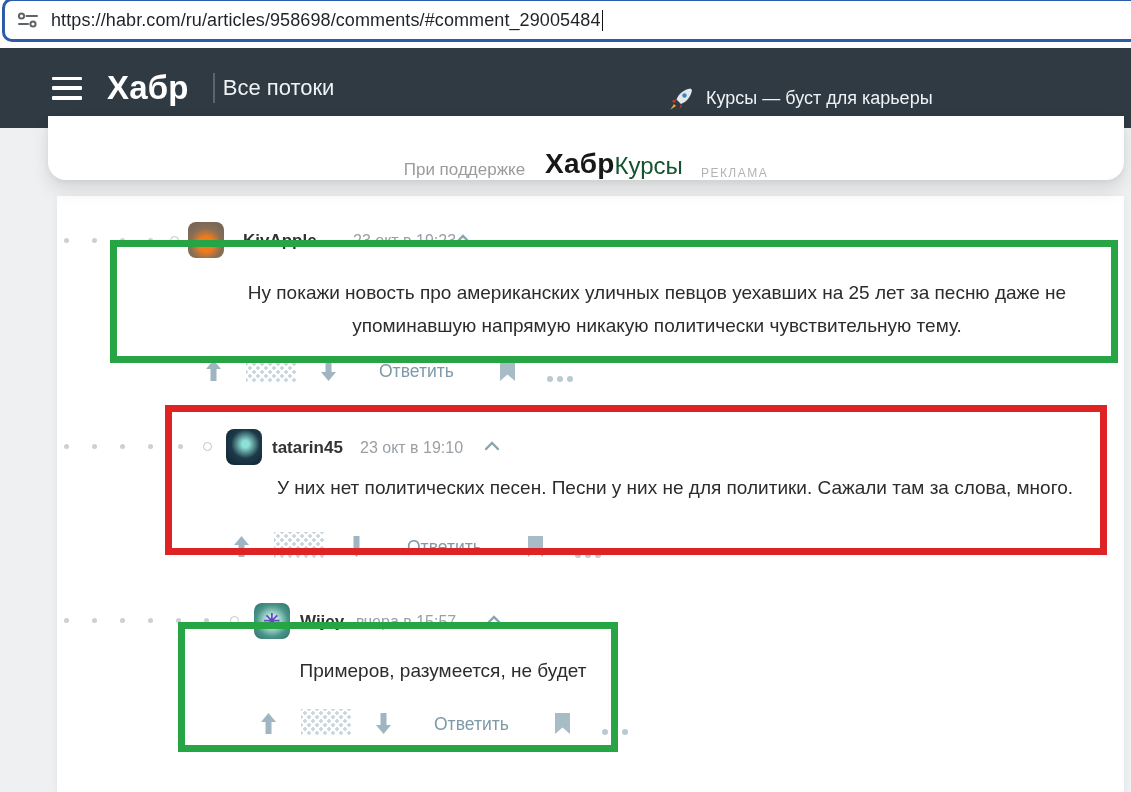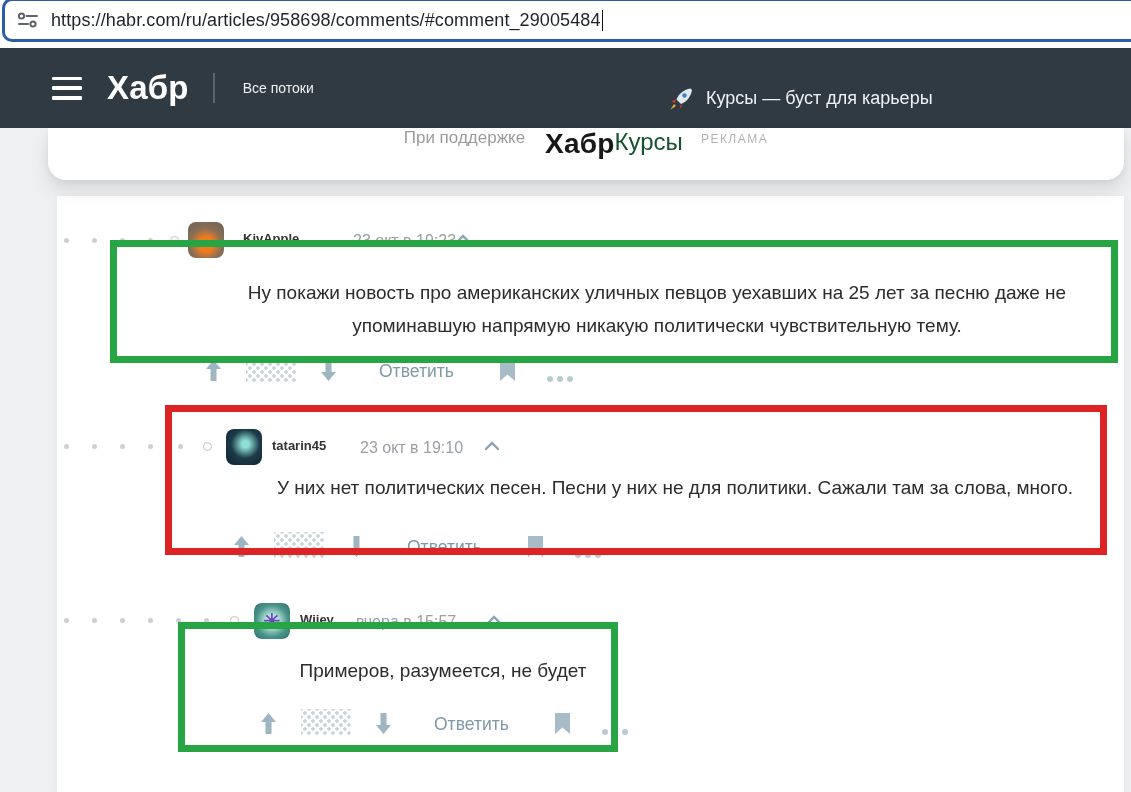--- a/index.html
+++ b/index.html
@@ -18,54 +18,54 @@
 
   
   .site-header{
     position:absolute; left:0; top:48px; width:1131px; height:80px;
     background:#2f3a43; display:flex; align-items:center;
   }
   .hamburger{ margin-left:52px; width:30px; height:23px; display:flex; flex-direction:column; justify-content:space-between; cursor:pointer;}
   .hamburger span{ display:block; height:3.6px; background:#fff; border-radius:1px; }
   .logo{ margin-left:25px; color:#fff; font-size:33px; font-weight:700; letter-spacing:0.2px; }
   .hdr-divider{ margin-left:24px; width:2px; height:30px; background:#5b656d; }
-  .hdr-nav{ margin-left:28px; color:#eef2f4; font-size:14px; }
+  .hdr-nav{ margin-left:8px; color:#eef2f4; font-size:22px; }
   .hdr-promo{ position:absolute; left:668px; top:0; height:101px; display:flex; align-items:center; }
   .rocket{ width:26px; height:26px; margin-right:12px; }
   .hdr-promo-text{ color:#f0f3f5; font-size:18px; }
 
   
   .page-bg{ position:absolute; left:0; top:128px; width:1131px; height:664px; background:#eef0f1; }
 
   
   .banner-card{
-    position:absolute; left:48px; top:128px; width:1076px; height:52px;
+    position:absolute; left:48px; top:116px; width:1076px; height:64px;
     background:#fff; border-radius:0 0 18px 18px;
     box-shadow:0 10px 18px rgba(0,0,0,0.10), 0 2px 6px rgba(0,0,0,0.05);
-    display:flex; align-items:flex-start; justify-content:center;
+    display:flex; align-items:flex-end; justify-content:center;
   }
   .banner-prefix{ color:#9b9b9b; font-size:17px; margin-right:20px; }
   .banner-bold{ color:#181818; font-size:28px; font-weight:800; letter-spacing:0.2px; }
   .banner-reg{ color:#14532d; font-size:24px; font-weight:400; margin-left:0; }
   .banner-ad{ color:#b3b3b3; font-size:12px; letter-spacing:1.5px; margin-left:18px; margin-top:4px; }
 
   
   .comments-card{
     position:absolute; left:57px; top:196px; width:1067px; height:596px;
     background:#fff; box-shadow:0 2px 8px rgba(0,0,0,0.06);
   }
 
   
   .dot{ position:absolute; width:5px; height:5px; border-radius:50%; background:#cfcfcf; }
   .ring{ position:absolute; width:9px; height:9px; border-radius:50%; border:1.5px solid #c4c4c4; background:#fff; }
   .avatar{ position:absolute; width:36px; height:36px; border-radius:8px; }
   .av-kivapple{ background:radial-gradient(circle at 50% 62%, #f07a1e 0 26%, #8a6f55 55%, #6e6156 100%); }
   .av-tatarin{ background:radial-gradient(circle at 54% 42%, #8fe0d6 0 12%, #1d3a49 50%, #0e2230 100%); }
   .av-wijey{ background:radial-gradient(circle at 50% 50%, #c9f2e6 0 18%, #4a948a 62%, #2f6f69 100%); display:flex; align-items:center; justify-content:center; color:#6a44c8; font-size:20px; font-weight:700; }
-  .c-name{ position:absolute; font-size:13px; font-weight:700; color:#333; }
+  .c-name{ position:absolute; font-size:17px; font-weight:700; color:#333; }
   .c-date{ position:absolute; font-size:16px; color:#9aa0a5; }
   .c-collapse{ position:absolute; width:16px; height:10px; }
   .c-text{ position:absolute; font-size:19px; line-height:33px; color:#2c2c2c;text-align:center; }
   .actions{ position:absolute; display:flex; align-items:flex-end; height:30px; }
   .act-arrow{ width:17px; height:23px; cursor:pointer; }
   .score-dots{
     width:50px; height:26px; margin:0 24px; cursor:default;
     background-image:radial-gradient(circle,#c9d6dd 1.5px,transparent 2px),radial-gradient(circle,#c9d6dd 1.5px,transparent 2px);
     background-size:8px 8px; background-position:0 0,4px 4px;
   }

